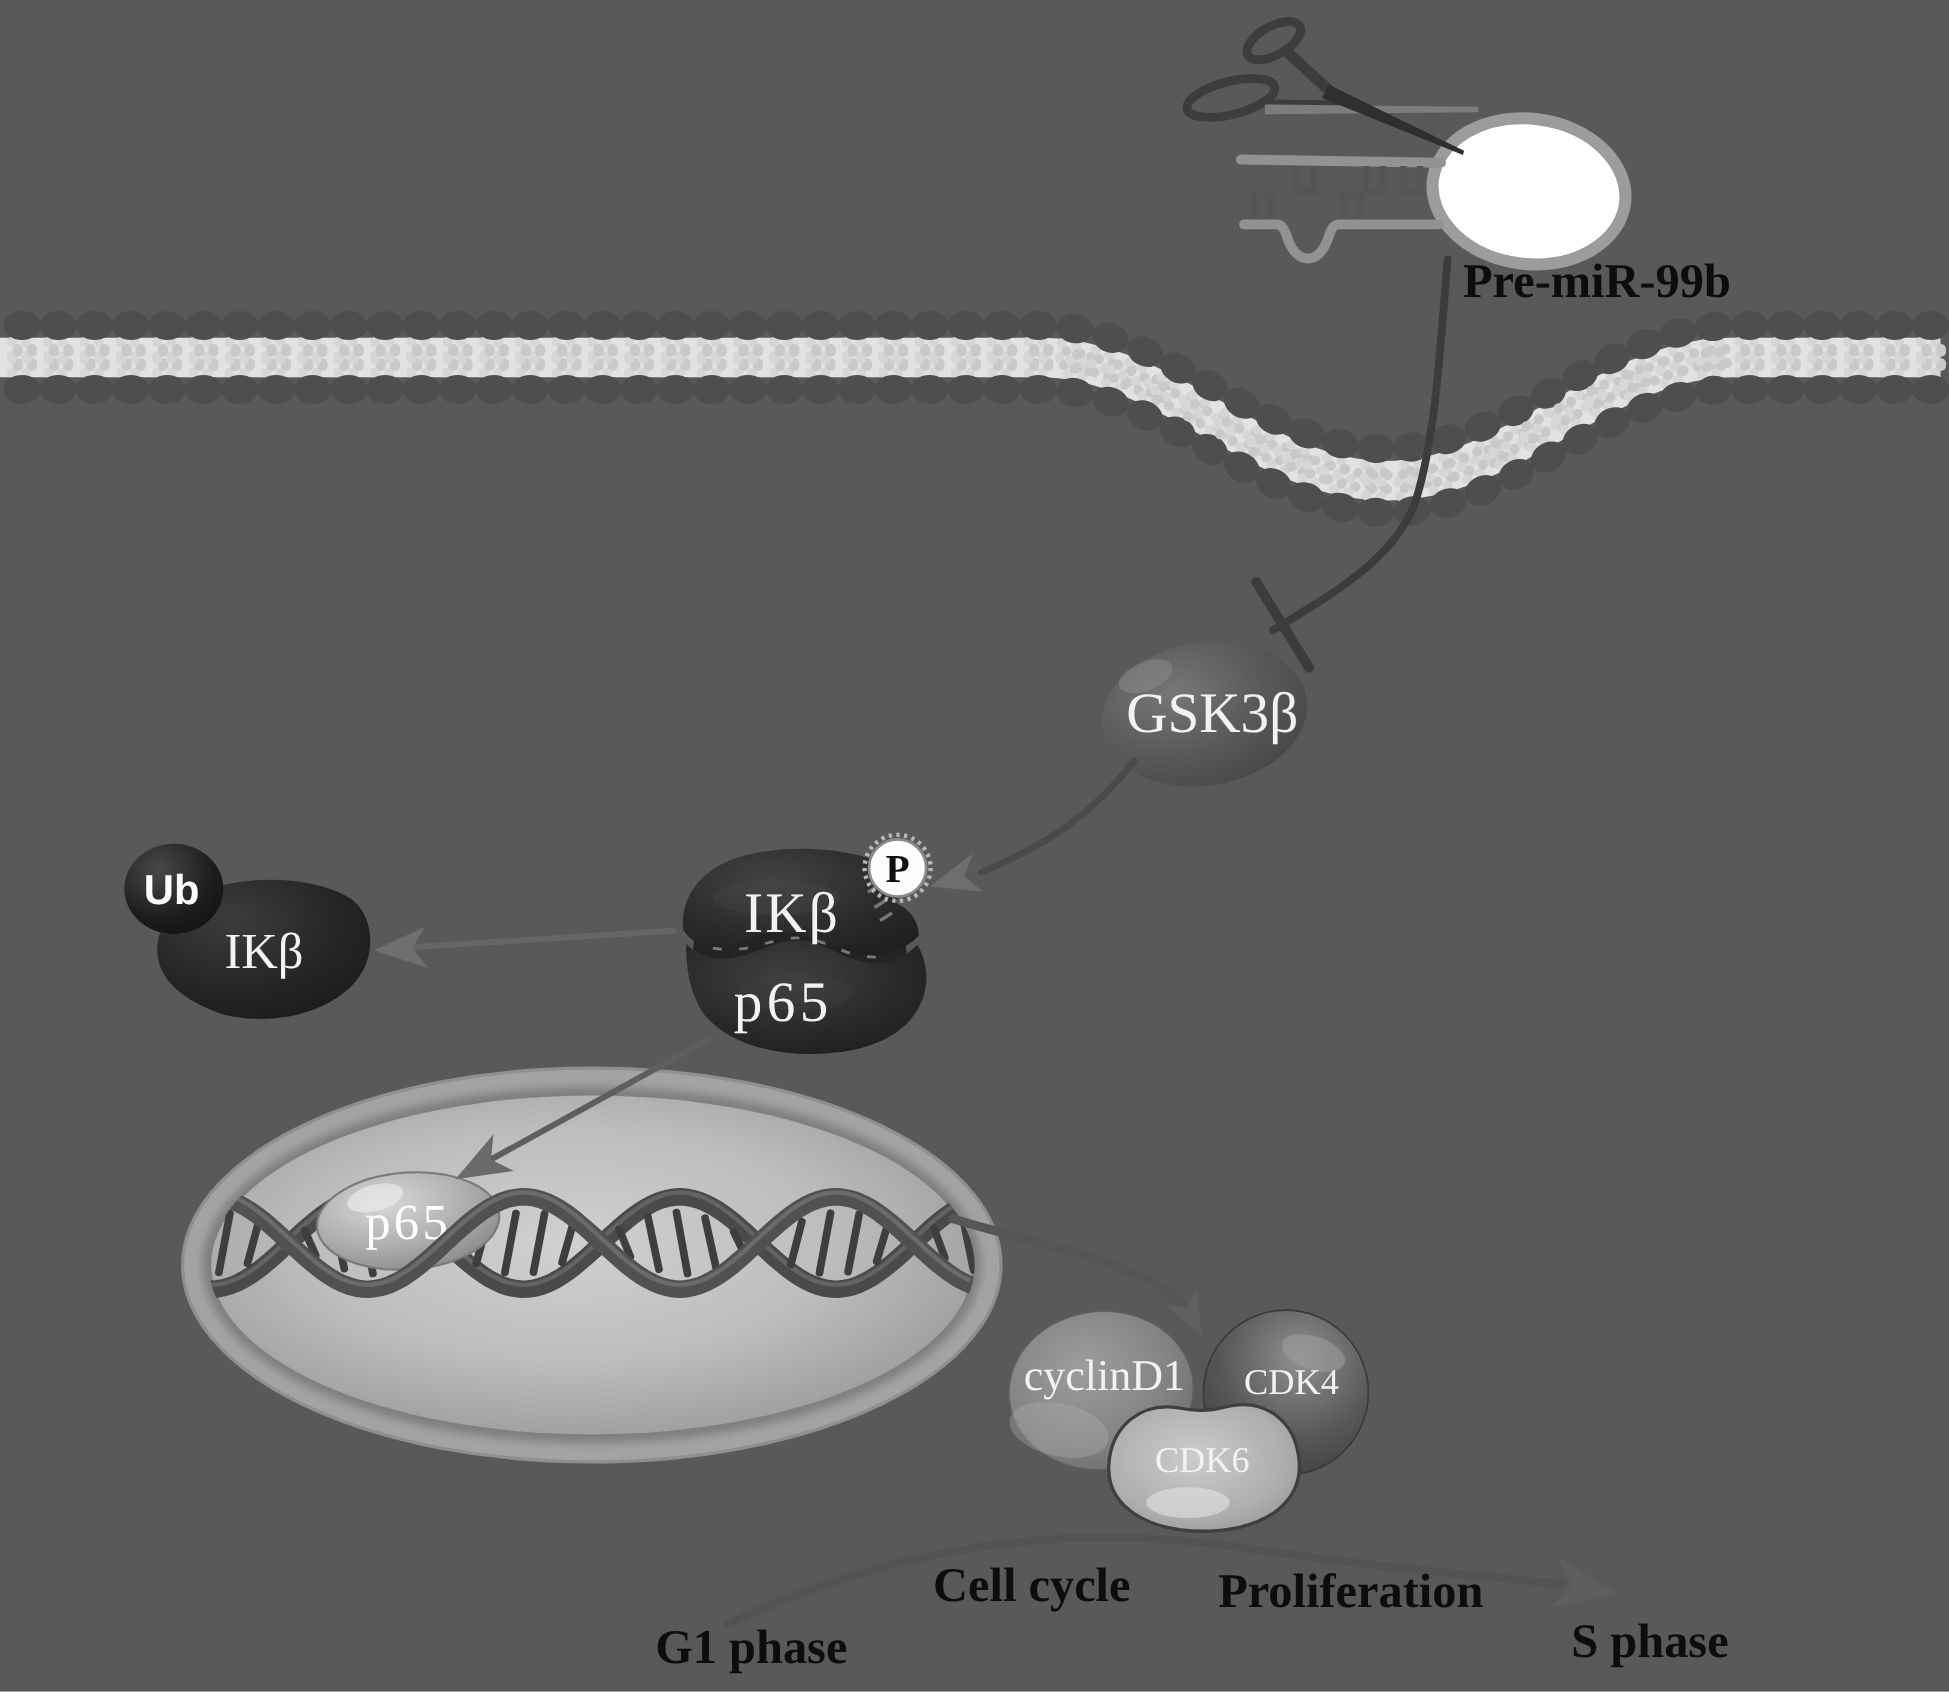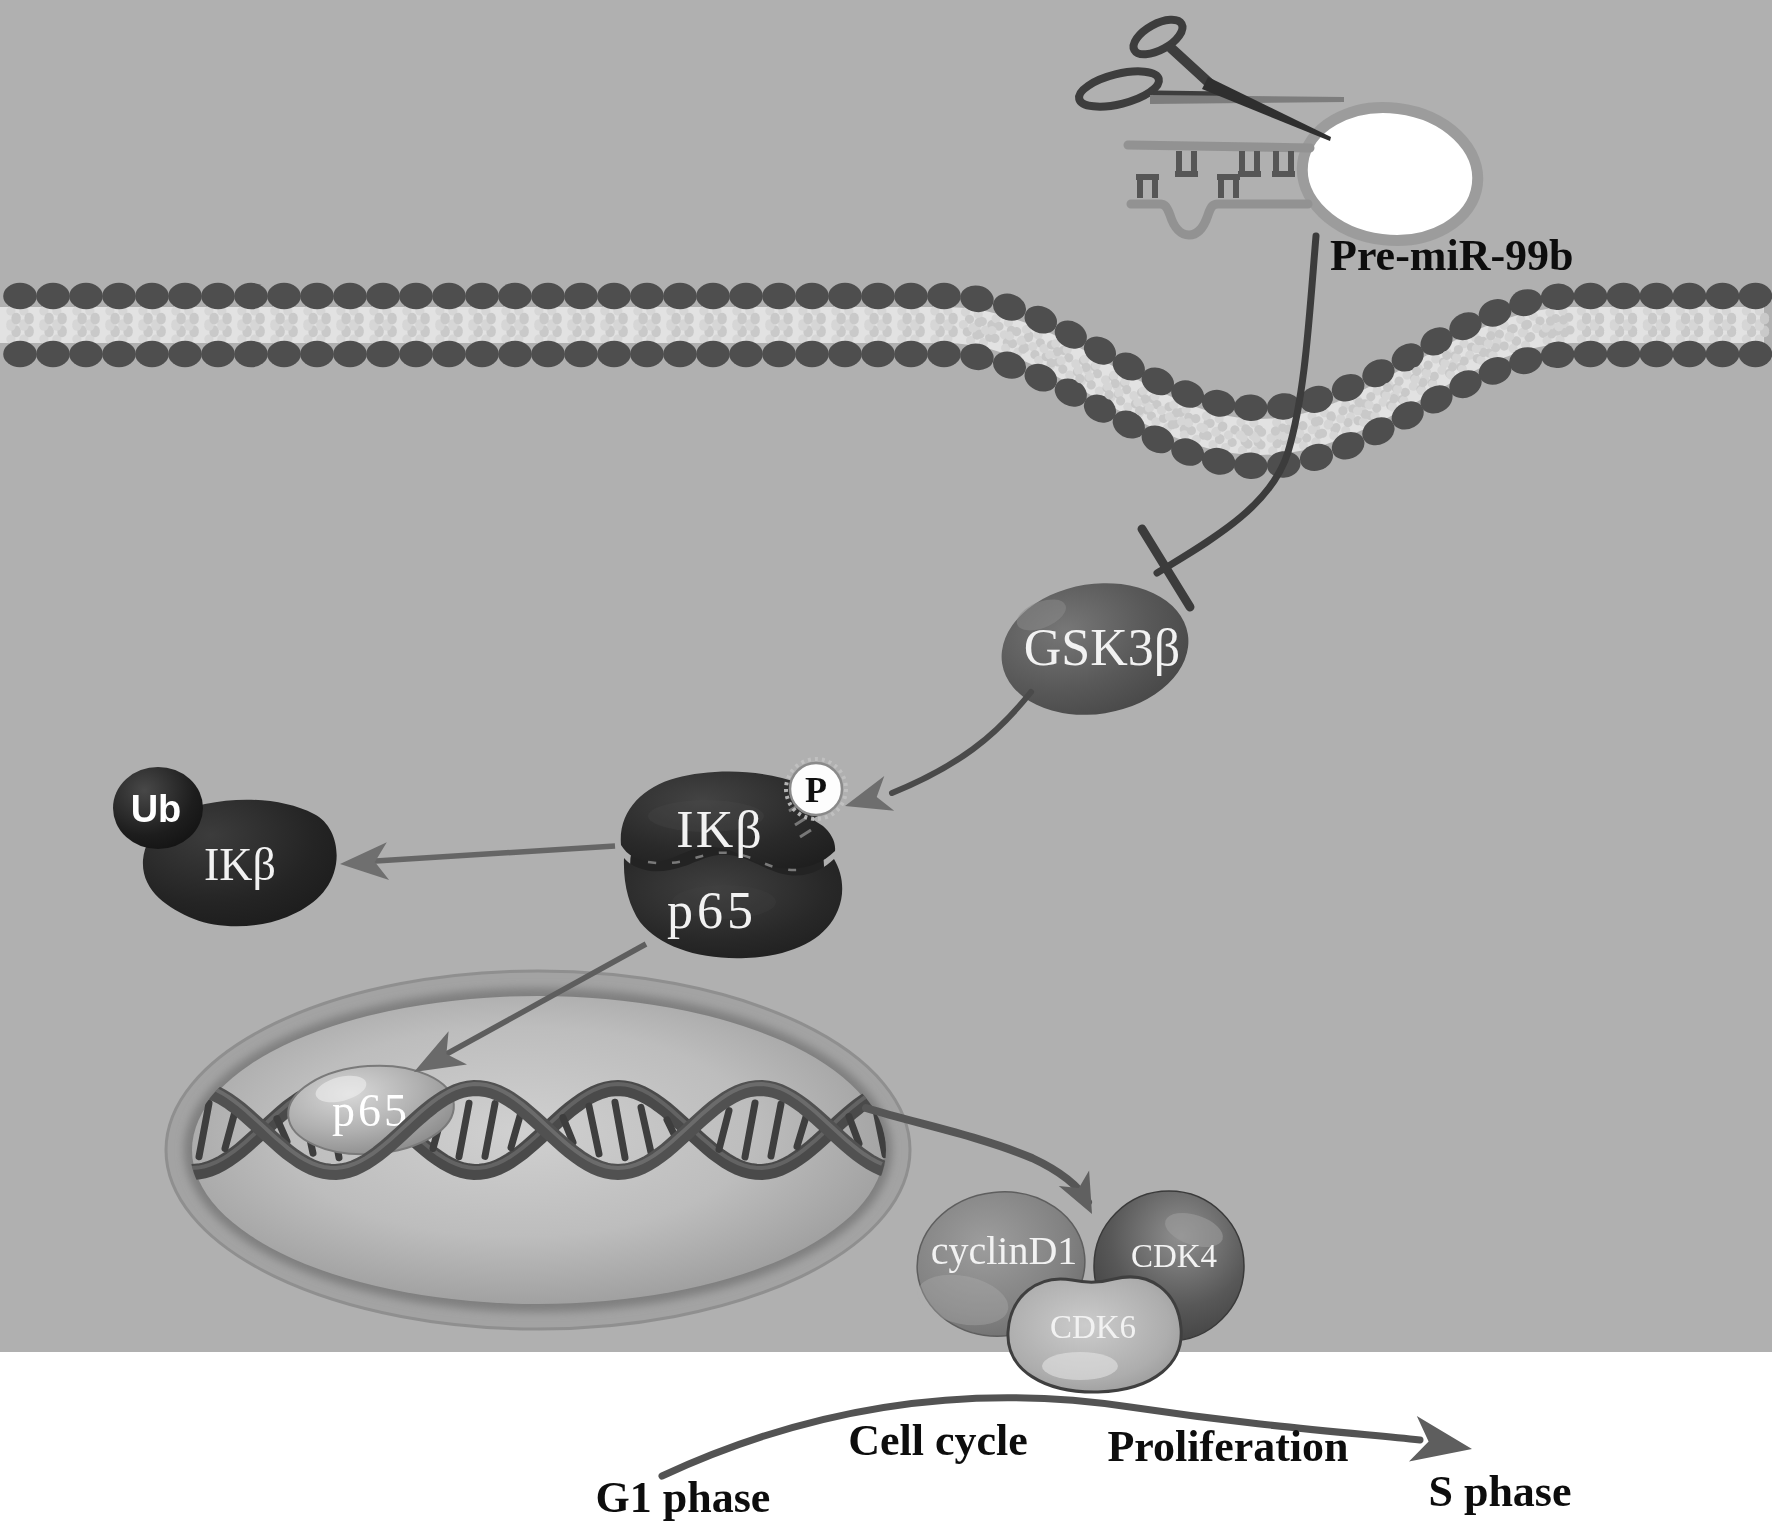--- a/index.html
+++ b/index.html
@@ -1,17 +1,17 @@
 <!DOCTYPE html>
 <html><head>
 <meta charset="utf-8">
 <style>
   html,body{margin:0;padding:0;background:#ffffff;}
   body{width:1772px;height:1538px;overflow:hidden;}
-  .stage{position:relative;width:1772px;height:1352px;background:#84cc16;filter:grayscale(1);}
+  .stage{position:relative;width:1772px;height:1538px;background:#c2410c;filter:grayscale(1);}
   svg{display:block;}
   text{font-family:"Liberation Serif", serif;}
   .lbl-dark{font-weight:bold;fill:#0d0d0d;}
   .lbl-light{fill:#f2f2f2;}
   .lbl-sans{font-family:"Liberation Sans", sans-serif;font-weight:bold;fill:#ffffff;}
 </style>
 </head>
 <body>
 
 <div class="stage">

